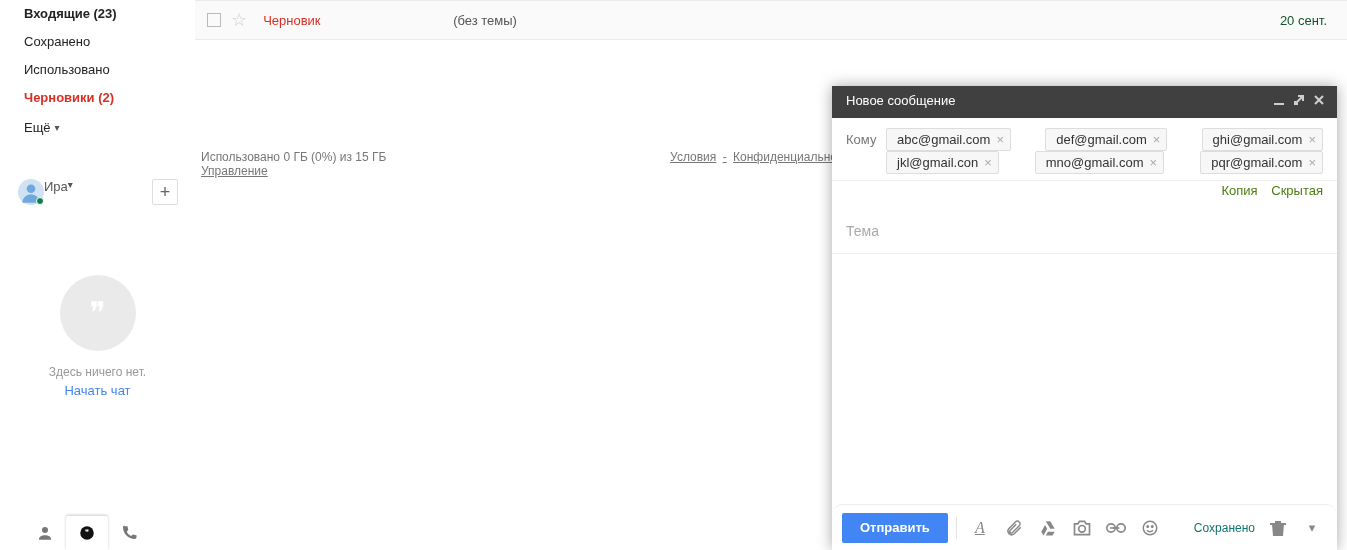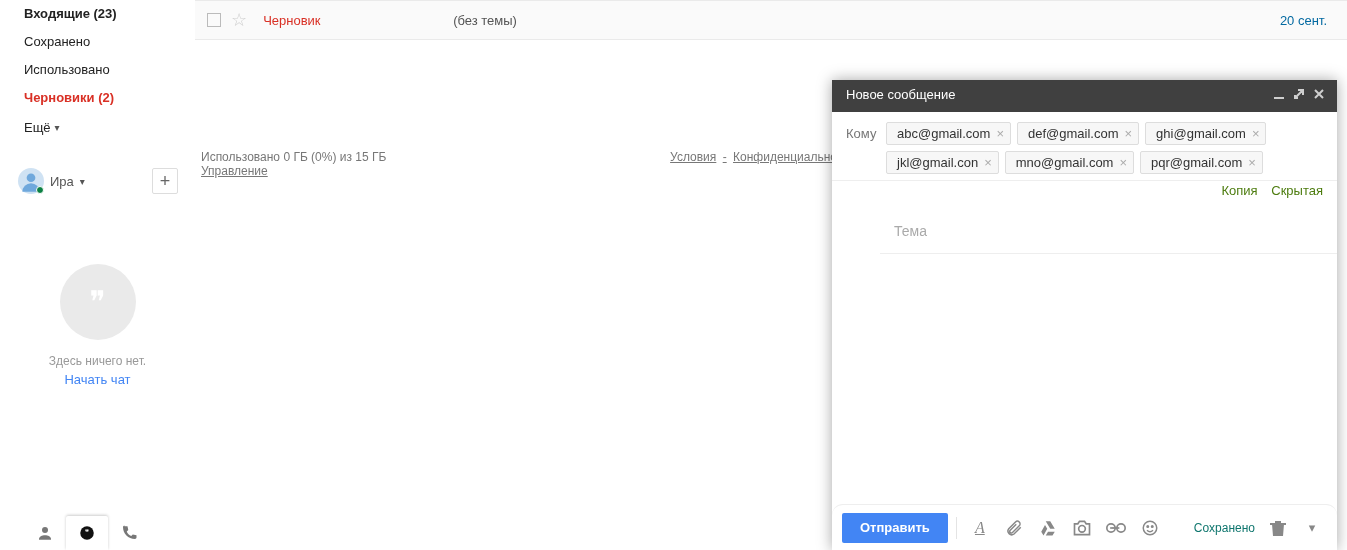--- a/index.html
+++ b/index.html
@@ -8,21 +8,21 @@
 
 .sidebar { position: absolute; left: 0; top: 0; width: 195px; height: 550px; background: #fff; }
 .compose-btn { display: block; margin: 10px 0 16px 24px; width: 128px; height: 30px; background: #d14836; color: #fff; font-weight: bold; font-size: 12px; letter-spacing: .3px; text-align: center; line-height: 30px; border-radius: 2px; cursor: pointer; }
 .nav { padding-left: 24px; }
 .nav-item { height: 28px; line-height: 28px; color: #222; cursor: pointer; font-size: 13px; }
 .nav-item.bold { font-weight: bold; }
 .nav-item.red  { color: #d93025; font-weight: bold; }
 .nav-more { display: flex; align-items: center; gap: 4px; }
 .caret-down { font-size: 10px; color: #555; }
 
-.user-row { margin: 26px 0 0 18px; display: flex; align-items: center; gap: 6px; width: 160px; }
+.user-row { margin: 37px 0 0 18px; display: flex; width: 160px; }
 .avatar { width: 26px; height: 26px; position: relative; }
 .avatar svg { display: block; }
 .presence-dot { position: absolute; right: 0; bottom: 0; width: 8px; height: 8px; background: #0b8043; border-radius: 50%; border: 1px solid #fff; }
 .user-name { font-size: 13px; color: #555; }
 .user-add  { margin-left: auto; width: 26px; height: 26px; border: 1px solid #ddd; border-radius: 2px; display: flex; align-items: center; justify-content: center; color: #666; font-size: 18px; line-height: 1; cursor: pointer; }
 
 .hangouts-block { margin: 70px auto 0 auto; text-align: center; width: 170px; }
 .hangouts-bubble { width: 76px; height: 76px; border-radius: 50%; background: #eaeaea; margin: 0 auto 14px auto; display: flex; align-items: center; justify-content: center; position: relative; }
 .hangouts-bubble:after { content: ""; position: absolute; bottom: -6px; left: 34px; border: 10px solid transparent; border-top-color: #eaeaea; }
 .hangouts-quotes { color: #fff; font-size: 30px; font-family: Georgia, serif; line-height: 0.4; }
@@ -33,44 +33,44 @@
 .bottom-btn { width: 42px; height: 34px; display: flex; align-items: center; justify-content: center; color: #777; cursor: pointer; border-radius: 2px 2px 0 0; }
 .bottom-btn.active { background: #fff; color: #111; box-shadow: 0 -1px 3px rgba(0,0,0,.2); }
 
 
 .main { position: absolute; left: 195px; top: 0; right: 0; }
 .msg-row { display: flex; align-items: center; height: 40px; border-top: 1px solid #eaeaea; border-bottom: 1px solid #eaeaea; padding: 0 20px 0 12px; background: #fafafa; color: #555; cursor: pointer; }
 .msg-checkbox { width: 14px; height: 14px; border: 1px solid #bbb; margin-right: 10px; }
 .msg-star { color: #cfcfcf; font-size: 18px; margin-right: 16px; cursor: pointer; line-height: 1; }
 .msg-from { color: #d93025; width: 190px; }
 .msg-subj { color: #555; flex: 1; }
-.msg-date { color: #0369a1; margin-left: 48px; }
+.msg-date { color: #14532d; margin-left: 48px; }
 
 .storage { margin: 110px 0 0 6px; font-size: 12px; color: #777; }
 .storage-link { text-decoration: underline; cursor: pointer; }
 .footer-links { position: absolute; right: 510px; top: 150px; font-size: 12px; color: #777; }
 .footer-links span { text-decoration: underline; cursor: pointer; }
 .footer-sep { margin: 0 3px; }
 
 
 .compose { position: absolute; right: 10px; bottom: 0; width: 505px; background: #fff; box-shadow: 0 0 14px rgba(0,0,0,.35); display: flex; flex-direction: column; }
 .compose-head { height: 32px; background: #404040; color: #fff; display: flex; align-items: center; padding: 0 8px 4px 14px; font-size: 13px; }
 .compose-head .sp { flex: 1; }
 .win-btn { width: 20px; height: 20px; display: flex; align-items: center; justify-content: center; color: #cfcfcf; cursor: pointer; }
 .win-btn svg { display: block; }
 
 .to-row { padding: 10px 14px 6px 14px; display: flex; align-items: flex-start; border-bottom: 1px solid #eee; }
 .to-label { width: 40px; color: #777; font-size: 13px; padding-top: 4px; }
-.chips { display: flex; flex-wrap: wrap; gap: 6px; flex: 1; }
+.chips { display: flex; flex-wrap: wrap; flex: 1; justify-content: space-between; }
 .chip { display: flex; align-items: center; gap: 6px; padding: 3px 6px 3px 10px; border: 1px solid #ddd; border-radius: 2px; background: #f7f7f7; font-size: 13px; color: #333; }
 .chip-x { color: #aaa; cursor: pointer; font-size: 13px; line-height: 1; }
 .cc-row { text-align: right; padding: 2px 14px 10px 19px; font-size: 13px; color: #4d7c0f; }
 .cc-row span { margin-left: 10px; cursor: pointer; }
 
-.subj-row { padding: 0 14px; height: 46px; display: flex; align-items: center; border-bottom: 1px solid #eee; margin-left: 48px; }
+.subj-row { padding: 0 14px; height: 46px; display: flex; align-items: center; border-bottom: 1px solid #eee; }
 .subj-input { width: 100%; border: none; outline: none; font-size: 14px; color: #555; }
 .subj-input::placeholder { color: #aaa; }
 
 .body-area { flex: 1; min-height: 250px; padding: 12px 14px; }
 
 .compose-toolbar { height: 46px; border-top: 1px solid #eee; display: flex; align-items: center; padding: 0 10px; gap: 4px; border-radius: 11px; }
 .send-btn { background: #4285f4; color: #fff; height: 30px; padding: 0 18px; font-size: 13px; font-weight: bold; border-radius: 2px; cursor: pointer; display: flex; align-items: center; }
 .tool-ic { width: 30px; height: 30px; display: flex; align-items: center; justify-content: center; color: #888; cursor: pointer; }
 .tool-ic svg { display:block; }
 .tool-sp { flex: 1; }

